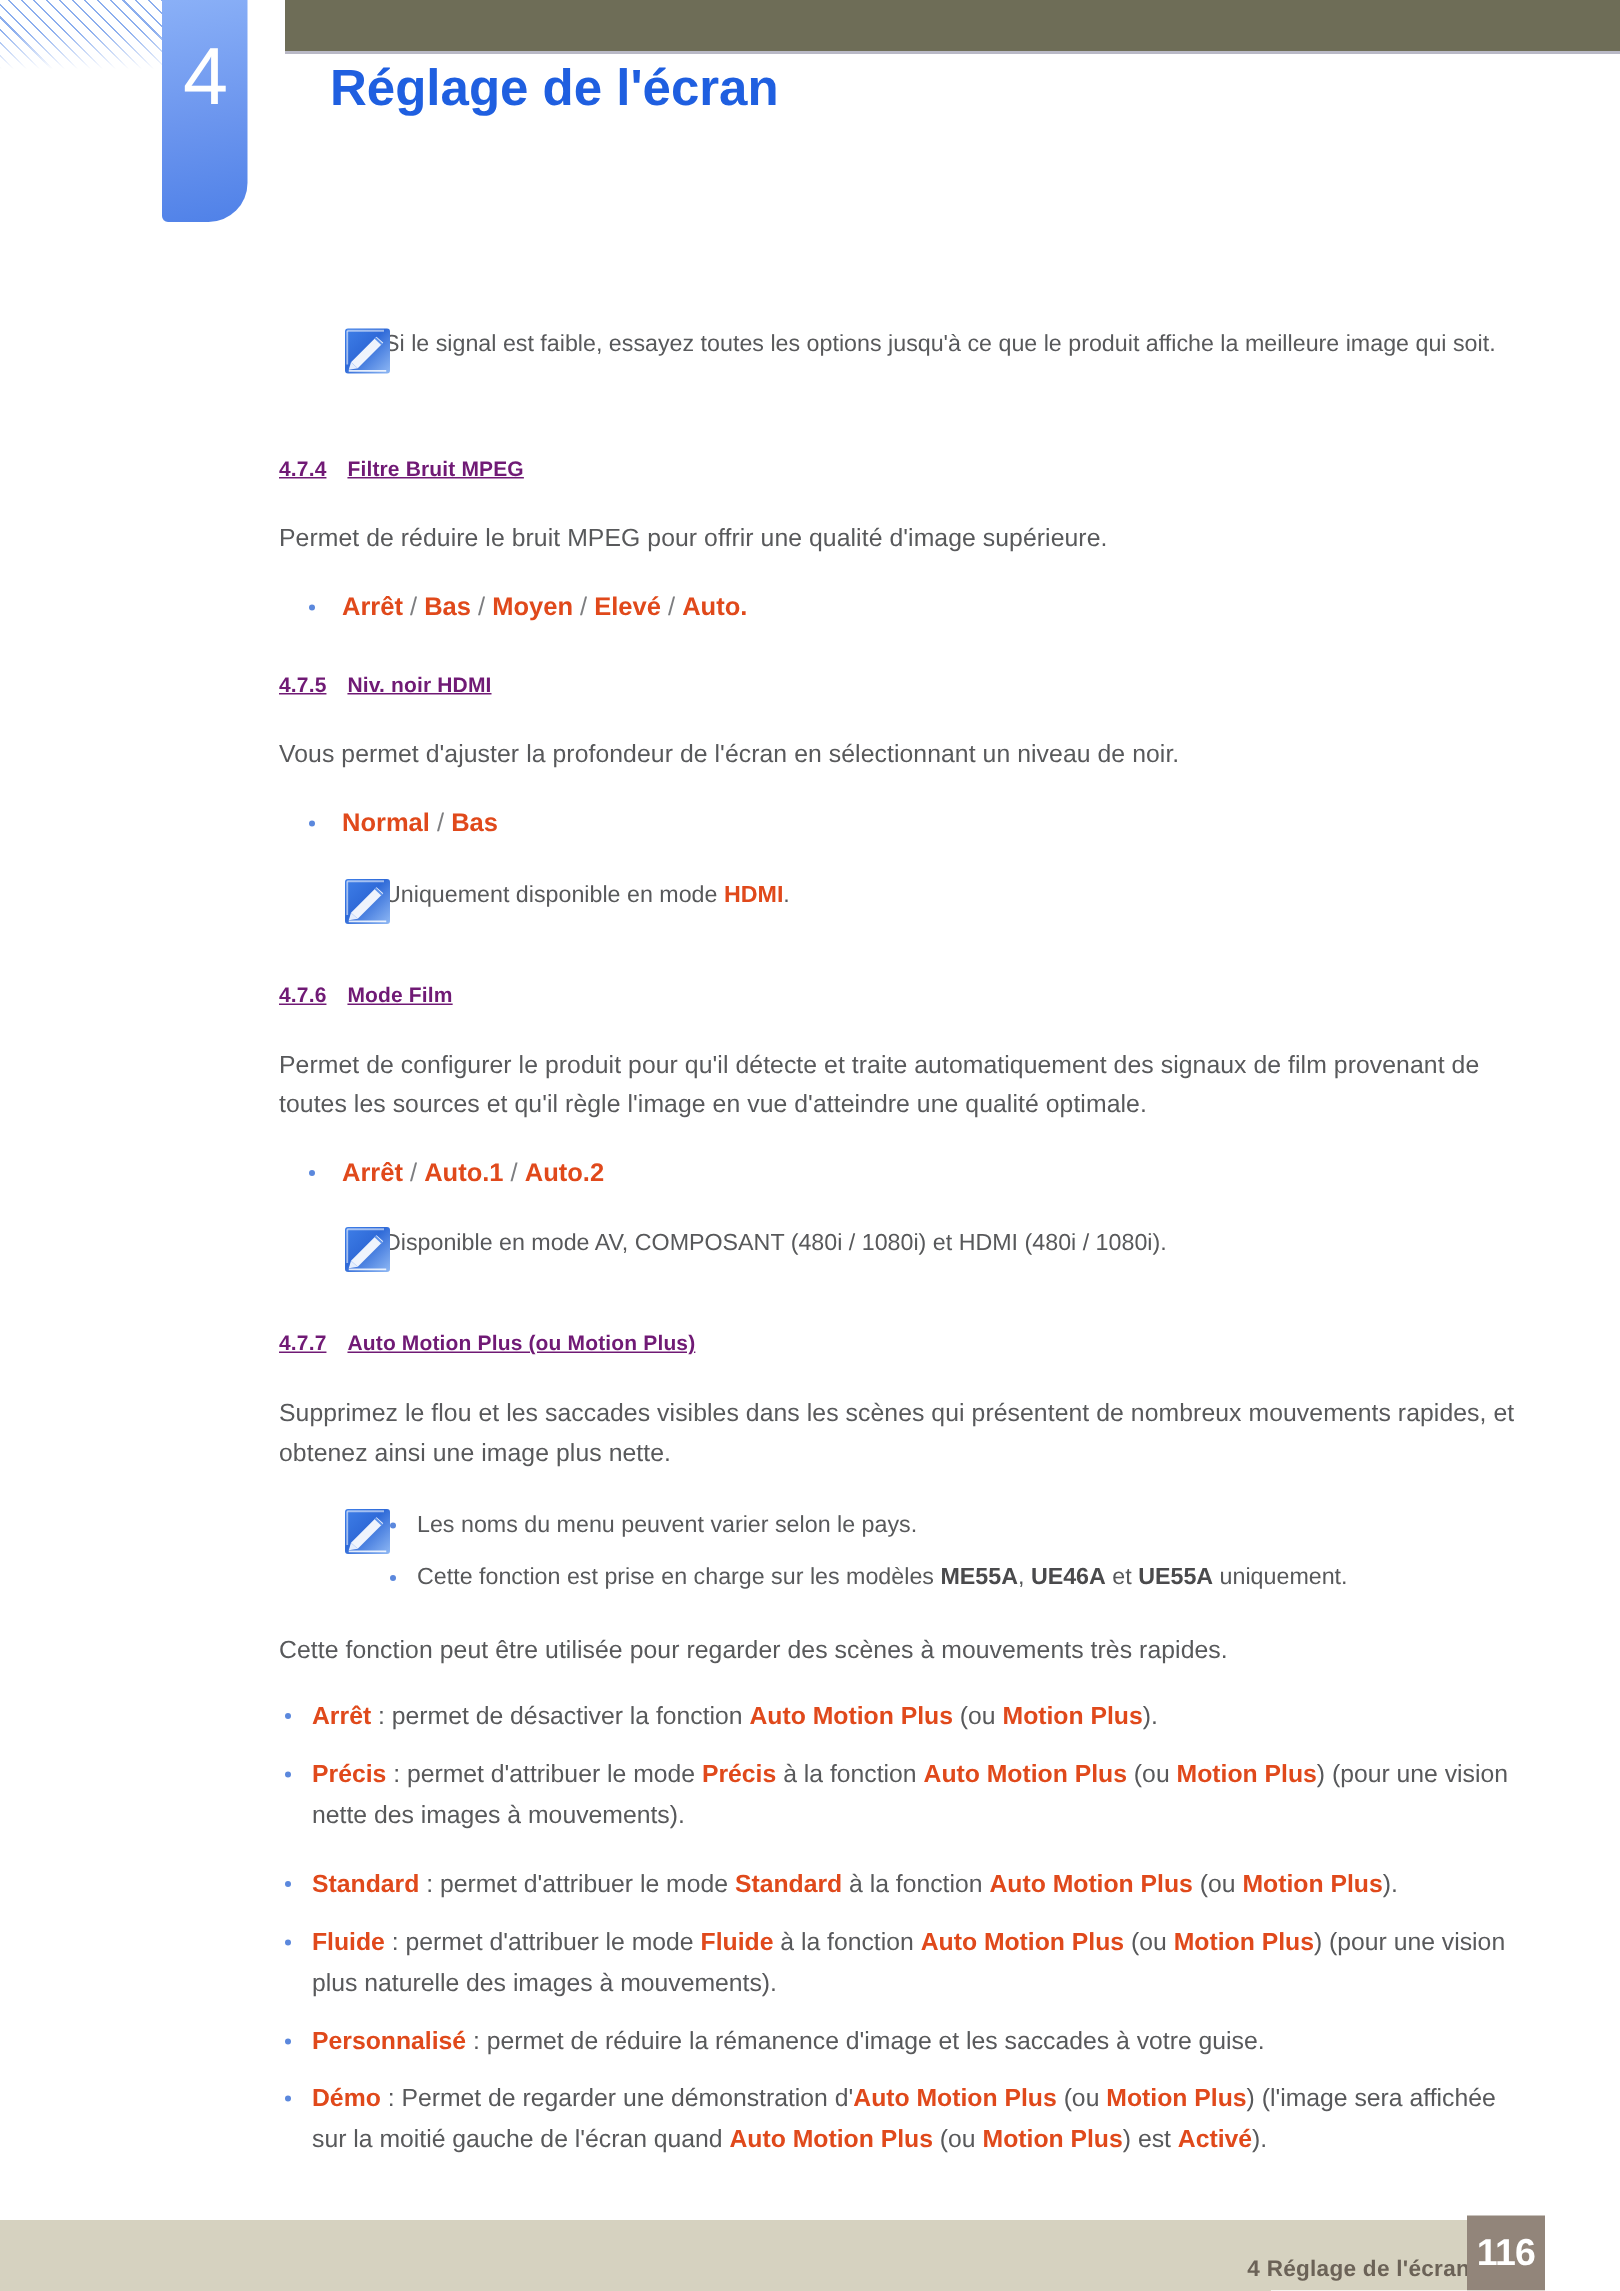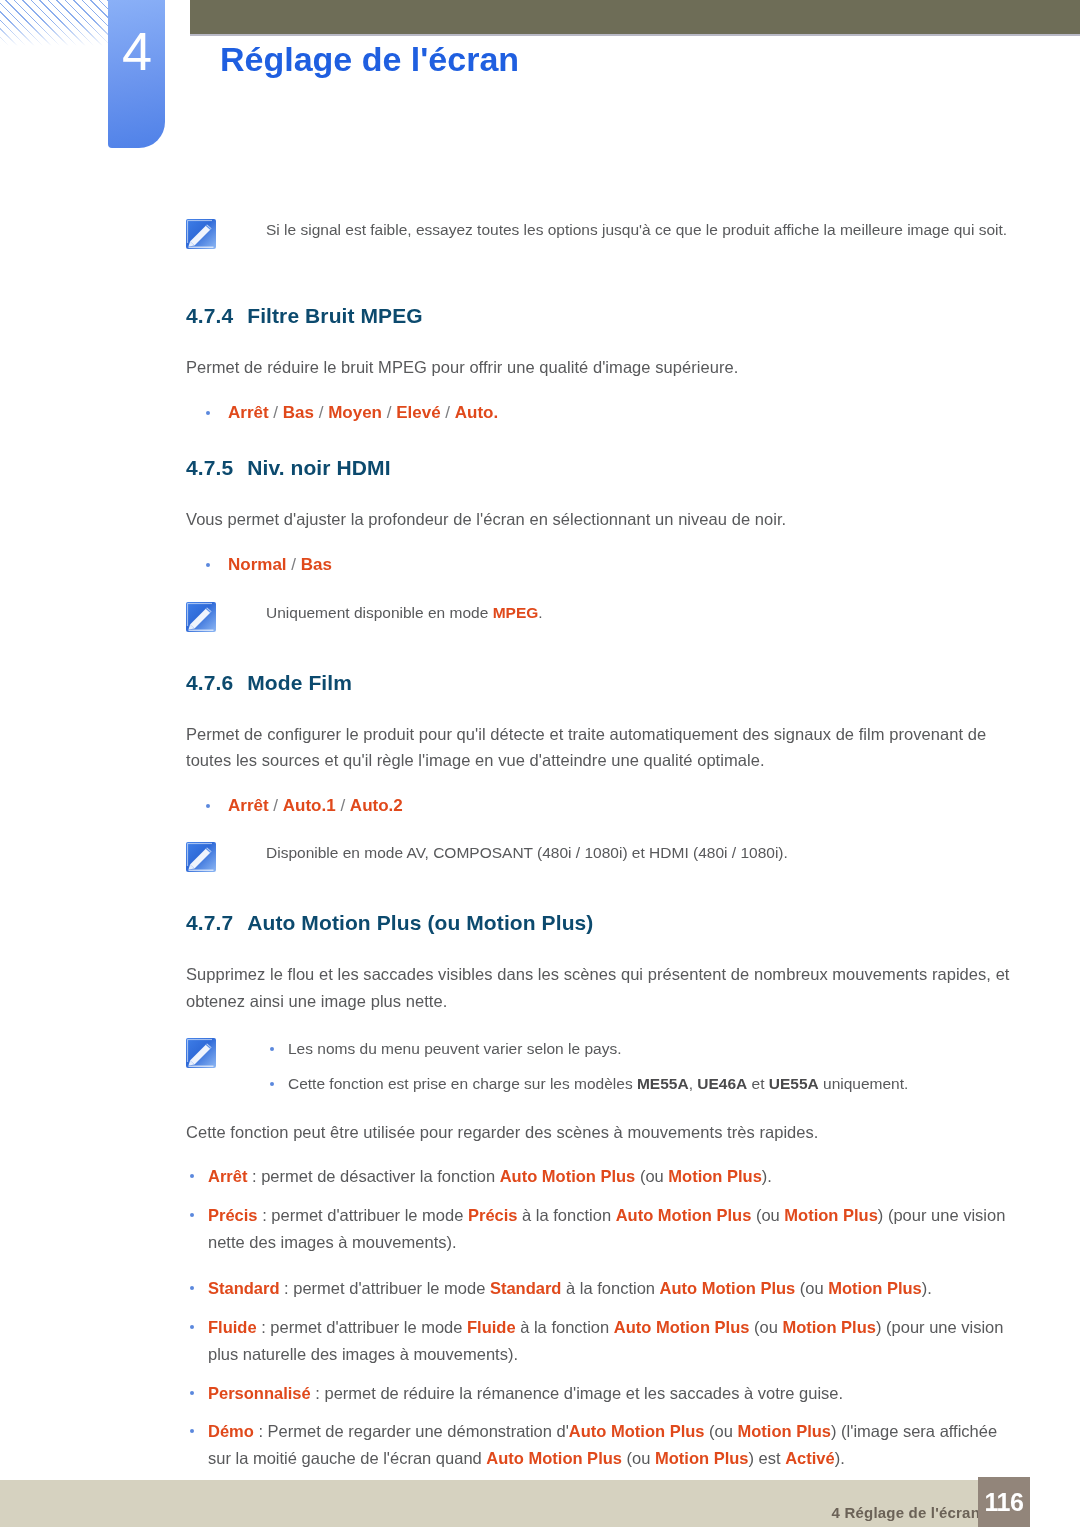--- a/index.html
+++ b/index.html
@@ -87,33 +87,35 @@
 
   
   .para {
     font-size: 16.5px;
     color: #58595b;
     line-height: 1.62;
     letter-spacing: 0.05px;
   }
 
   h2.sec {
-    font-size: 21px;
-    font-weight: bold;
-    color: #0c4a6e;
+    font-size: 14px;
+    font-weight: bold;
+    color: #701a75;
     letter-spacing: 0.1px;
     white-space: nowrap;
+    text-decoration: underline;
   }
   h2.sec .num { margin-right: 14px; }
 
   
   .note {
     position: relative;
-    padding-left: 80px;
+    padding-left: 26px;
     min-height: 34px;
+    margin-left: 44px;
   }
   .note-icon {
     position: absolute;
     left: 0; top: 1px;
     width: 30px; height: 30px;
     background: linear-gradient(135deg, #3f7fe8 0%, #2f6ad8 45%, #8fb8f4 100%);
     border-radius: 2px;
     overflow: hidden;
   }
   .note-icon svg { display: block; }
@@ -262,21 +264,21 @@
       <svg width="30" height="30" viewBox="0 0 30 30" aria-hidden="true">
         <path d="M4 22.5 L21 5.5 L25.5 9.5 L8.5 26.5 Z" fill="#ffffff" opacity="0.92"></path>
         <path d="M4 22.5 L8.5 26.5 L2.5 27.5 Z" fill="#eef4ff" opacity="0.95"></path>
         <path d="M20 6.2 L24.8 10.6" stroke="#5f93ea" stroke-width="1.4" fill="none"></path>
         <path d="M2.5 28.2 L27.5 28.2" stroke="#ffffff" stroke-width="1.2" opacity="0.85"></path>
         <path d="M1.5 1.5 L1.5 24" stroke="#ffffff" stroke-width="1.2" opacity="0.55"></path>
         <path d="M1.5 1.5 L26 1.5" stroke="#ffffff" stroke-width="1.2" opacity="0.55"></path>
       </svg>
     </span>
     <div class="note-text">
-      <span>Uniquement disponible en mode </span><span class="kw">MPEG</span><span>.</span>
+      <span>Uniquement disponible en mode </span><span class="kw">HDMI</span><span>.</span>
     </div>
   </div>
 
   <div class="sp-36"></div>
 
   <h2 class="sec">
     <span class="num">4.7.6</span><span>Mode Film</span>
   </h2>
   <div class="sp-26"></div>
   <div class="para">Permet de configurer le produit pour qu'il détecte et traite automatiquement des signaux de film provenant de toutes les sources et qu'il règle l'image en vue d'atteindre une qualité optimale.</div>

